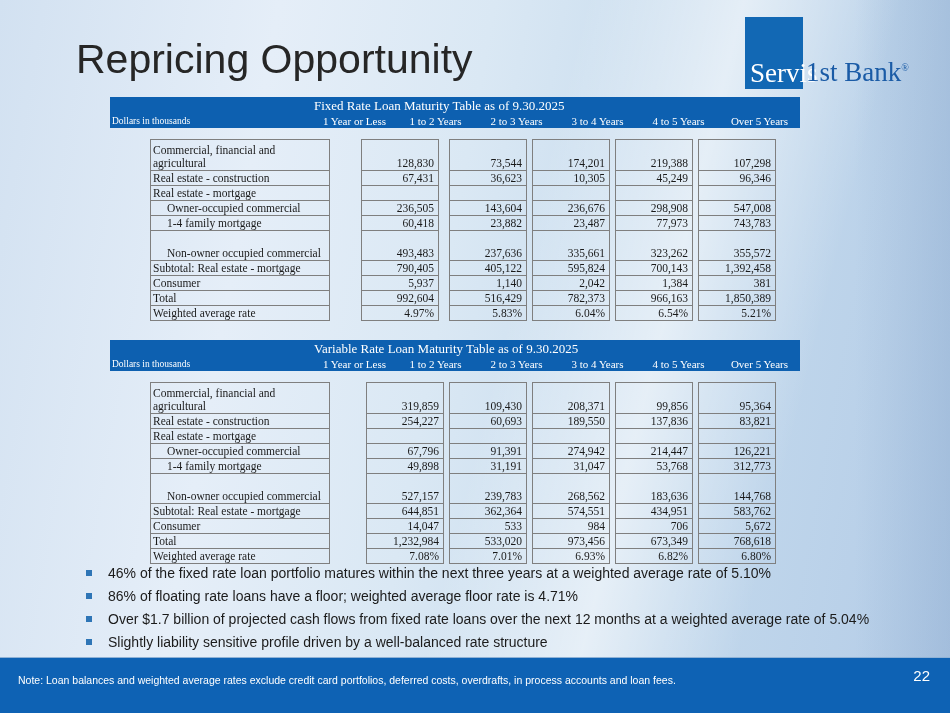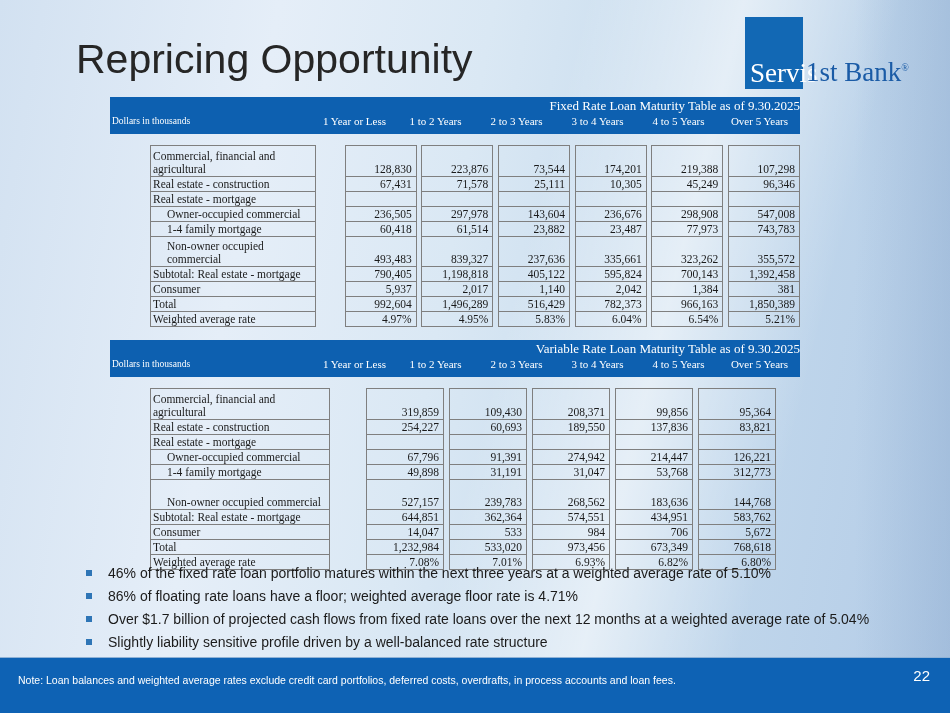--- a/index.html
+++ b/index.html
@@ -16,22 +16,22 @@
   .logo{position:absolute;left:745px;top:17px;display:flex;align-items:flex-end;font-family:"Liberation Serif",serif;}
   .logo-square{width:58px;height:72px;background:#1268b4;display:flex;align-items:flex-end;box-sizing:border-box;padding:0 0 3px 5px;}
   .logo-servis{color:#ffffff;font-size:27px;line-height:26px;}
   .logo-rest{color:#1a5ba6;font-size:27px;line-height:27px;margin-left:3px;padding-bottom:3px;white-space:nowrap;}
   .logo-reg{font-size:10px;vertical-align:super;}
   
   .loan-table{position:absolute;left:110px;width:690px;font-family:"Liberation Serif",serif;color:#1a1a1a;}
   .t-fixed{top:97px;}
   .t-var{top:340px;}
   .tbl-head{background:#0d60b0;color:#ffffff;width:690px;}
-  .tbl-title{padding-left:204px;text-align:right;font-size:13px;line-height:17px;}
-  .tbl-cols{display:flex;font-size:11px;line-height:14px;padding-bottom:6px;}
+  .tbl-title{padding-left:204px;text-align:left;font-size:13px;line-height:17px;}
+  .tbl-cols{display:flex;font-size:11px;line-height:14px;padding-bottom:0;}
   .hcorner{width:204px;box-sizing:border-box;padding-left:2px;font-size:9.5px;align-self:flex-end;}
   .hcol{width:81px;text-align:center;}
   .tbl-body{display:flex;margin-top:11px;margin-left:40px;}
   .colbox{border:1px solid #7f7f7f;box-sizing:content-box;}
   .labelbox{width:178px;}
   .databox{width:76px;}
   .spacer{width:26px;}
   .gap{width:5px;}
   .cell{height:15px;box-sizing:border-box;display:flex;align-items:flex-end;font-size:11.5px;line-height:13px;overflow:hidden;}
   .cell + .cell{border-top:1px solid #7f7f7f;}
@@ -98,36 +98,24 @@
           <div class="cell dcell"></div>
           <div class="cell dcell">236,505</div>
           <div class="cell dcell">60,418</div>
           <div class="cell dcell tall">493,483</div>
           <div class="cell dcell">790,405</div>
           <div class="cell dcell">5,937</div>
           <div class="cell dcell">992,604</div>
           <div class="cell dcell">4.97%</div>
         </div>
         <div class="gap"></div>
-        <div class="colbox databox">
-          <div class="cell dcell tall">223,876</div>
-          <div class="cell dcell">71,578</div>
-          <div class="cell dcell"></div>
-          <div class="cell dcell">297,978</div>
-          <div class="cell dcell">61,514</div>
-          <div class="cell dcell tall">839,327</div>
-          <div class="cell dcell">1,198,818</div>
-          <div class="cell dcell">2,017</div>
-          <div class="cell dcell">1,496,289</div>
-          <div class="cell dcell">4.95%</div>
-        </div>
         <div class="gap"></div>
         <div class="colbox databox">
           <div class="cell dcell tall">73,544</div>
-          <div class="cell dcell">25,111</div>
+          <div class="cell dcell">36,623</div>
           <div class="cell dcell"></div>
           <div class="cell dcell">143,604</div>
           <div class="cell dcell">23,882</div>
           <div class="cell dcell tall">237,636</div>
           <div class="cell dcell">405,122</div>
           <div class="cell dcell">1,140</div>
           <div class="cell dcell">516,429</div>
           <div class="cell dcell">5.83%</div>
         </div>
         <div class="gap"></div>

